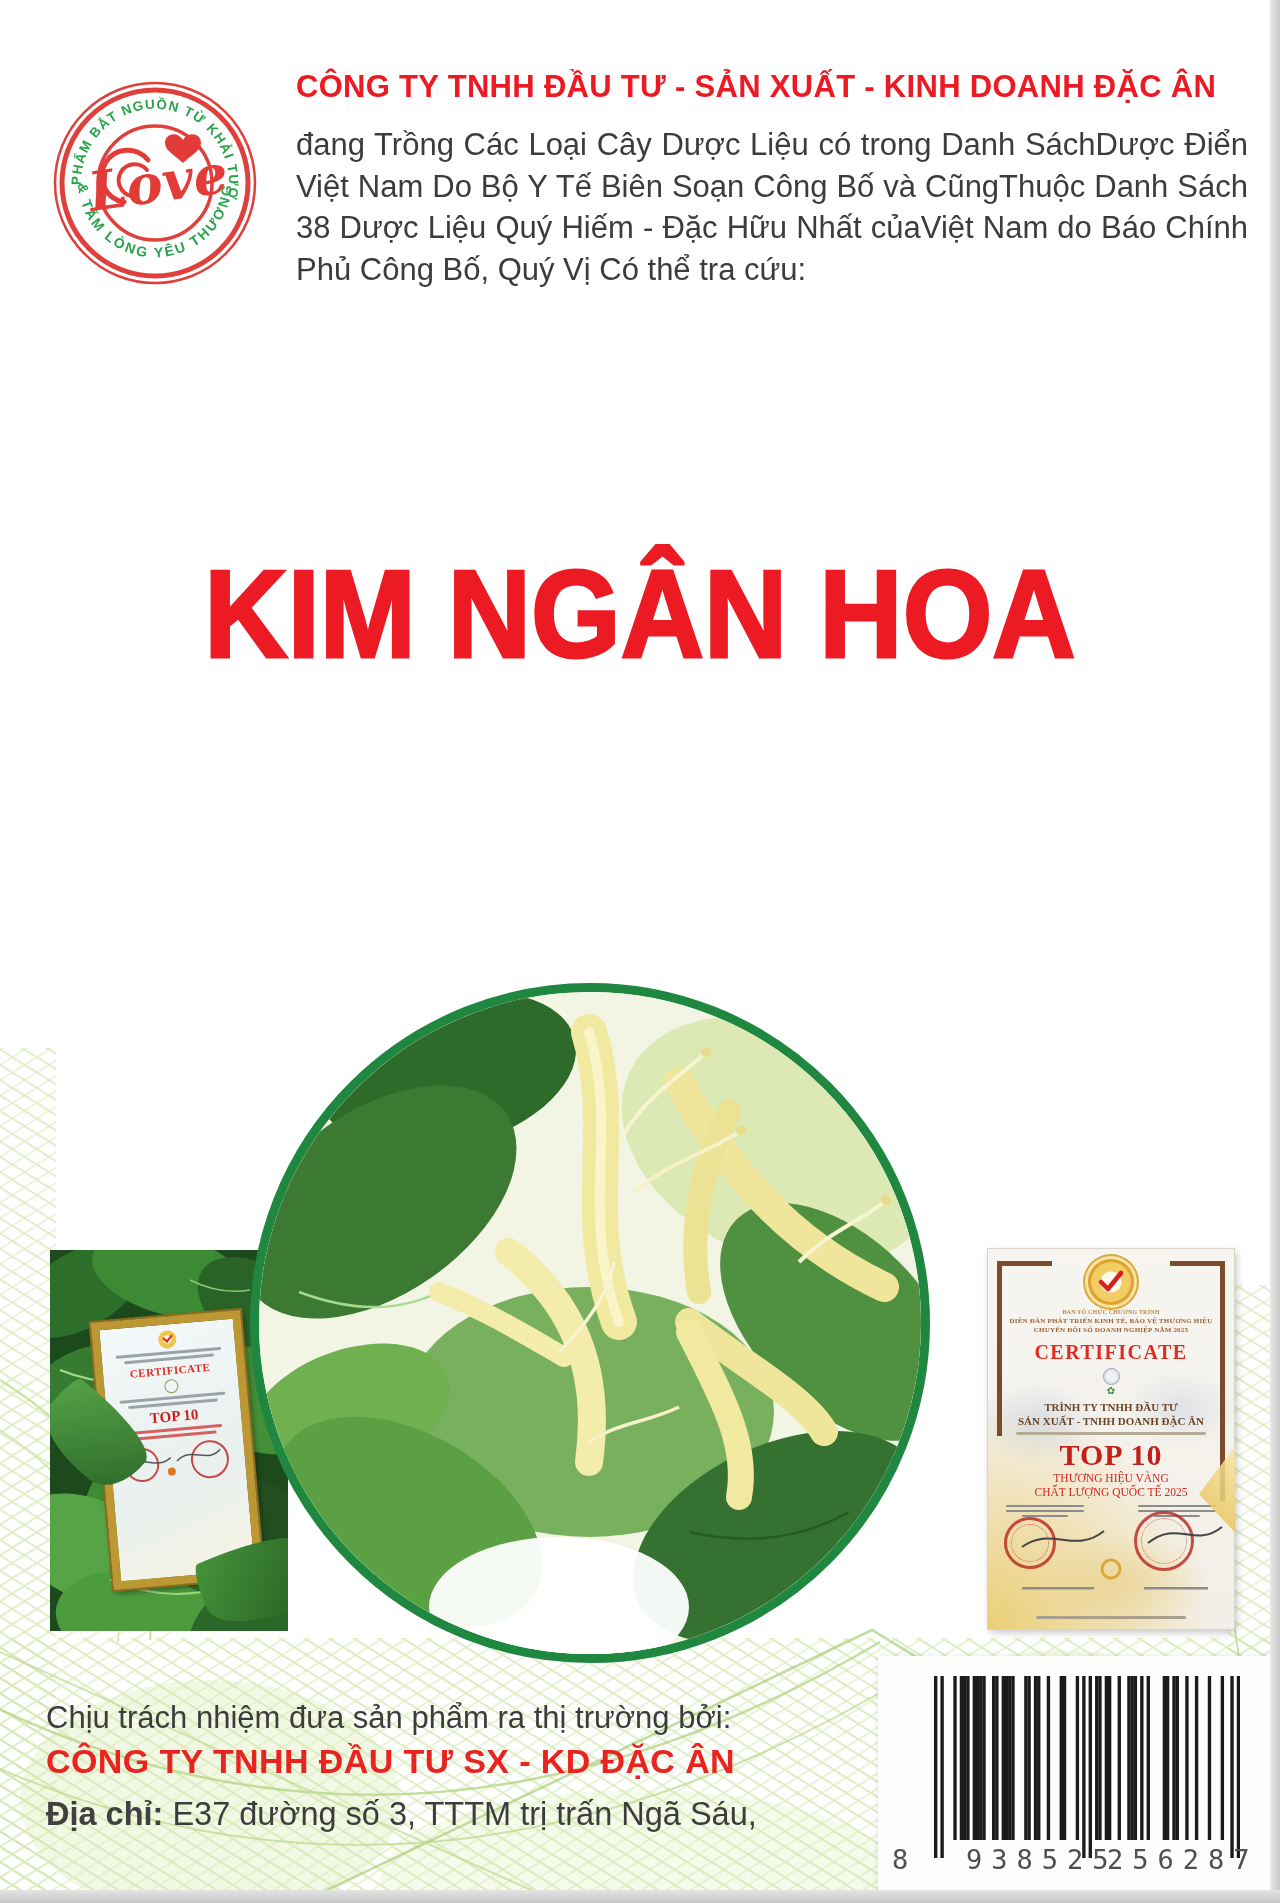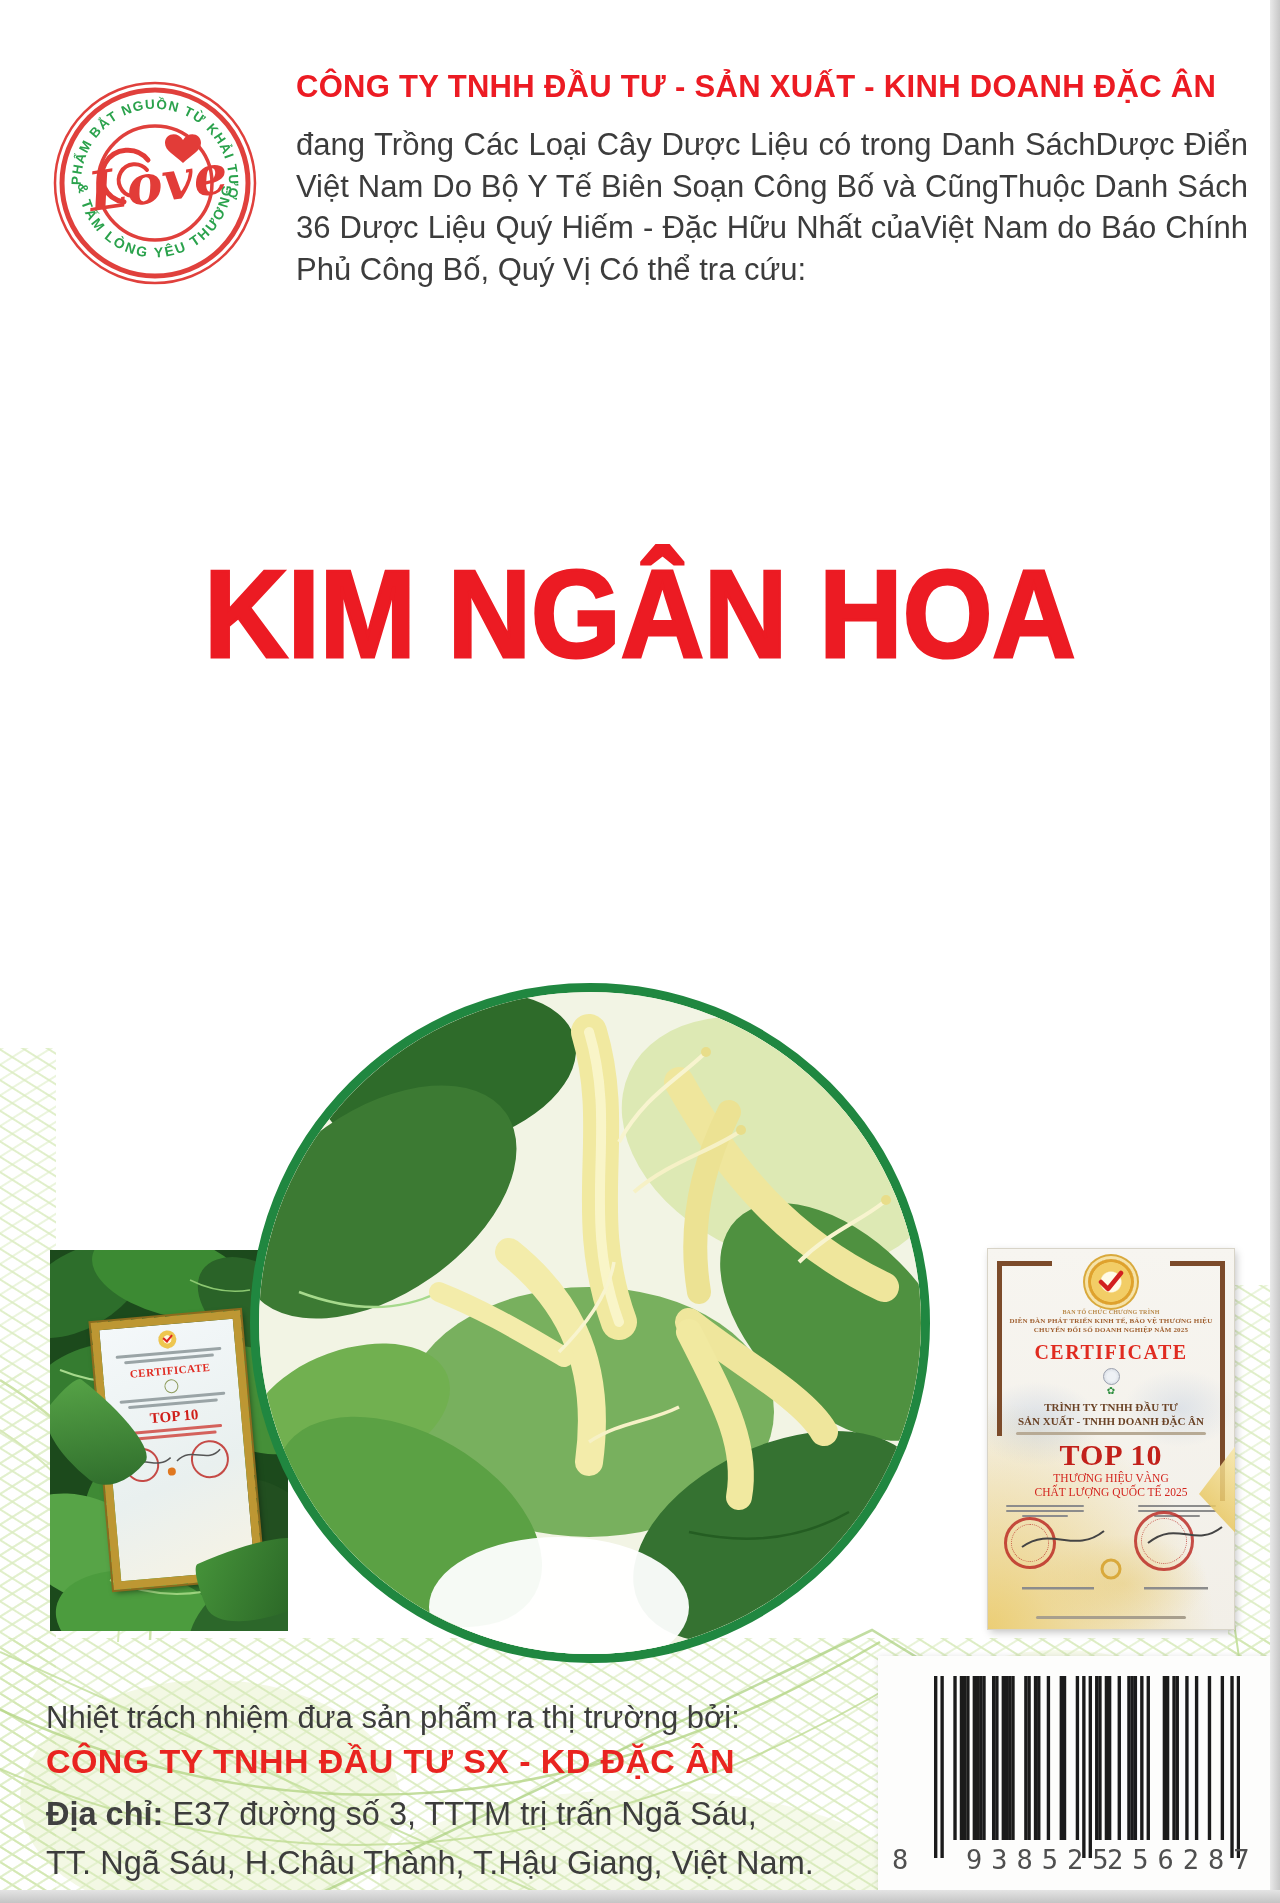--- a/index.html
+++ b/index.html
@@ -154,21 +154,21 @@
         <textPath href="#arcBottom" startOffset="50%" text-anchor="middle">&amp; TẤM LÒNG YÊU THƯƠNG</textPath>
       </text>
       <path d="M131 60 c-5 -9 -18 -7 -18 3 c0 8 10 12 18 20 c8 -8 18 -12 18 -20 c0 -10 -13 -12 -18 -3 z" fill="#e23c38"></path>
       <path d="M72 122 a26 26 0 1 1 24 -42" fill="none" stroke="#e23c38" stroke-width="5" stroke-linecap="round"></path>
       <path d="M80 116 a16 16 0 1 1 15 -26" fill="none" stroke="#e23c38" stroke-width="4" stroke-linecap="round"></path>
       <text x="106" y="122" font-size="54" font-style="italic" font-weight="bold" font-family="DejaVu Serif, serif" fill="#e23c38" text-anchor="middle" transform="rotate(-8 103 103)">Love</text>
     </svg>
   </div>
 
   <div class="abs company-title">CÔNG TY TNHH ĐẦU TƯ - SẢN XUẤT - KINH DOANH ĐẶC ÂN</div>
-  <div class="abs intro">đang Trồng Các Loại Cây Dược Liệu có trong Danh SáchDược Điển Việt Nam Do Bộ Y Tế Biên Soạn Công Bố và CũngThuộc Danh Sách 36 Dược Liệu Quý Hiếm - Đặc Hữu Nhất củaViệt Nam do Báo Chính Phủ Công Bố, Quý Vị Có thể tra cứu:</div>
+  <div class="abs intro">đang Trồng Các Loại Cây Dược Liệu có trong Danh SáchDược Điển Việt Nam Do Bộ Y Tế Biên Soạn Công Bố và CũngThuộc Danh Sách 38 Dược Liệu Quý Hiếm - Đặc Hữu Nhất củaViệt Nam do Báo Chính Phủ Công Bố, Quý Vị Có thể tra cứu:</div>
 
   <div class="abs main-title">KIM NGÂN HOA</div>
 
 
   <div class="abs flower-circle">
     <svg width="662" height="662" viewBox="0 0 662 662">
       <rect width="662" height="662" fill="#f2f4e4"></rect>
       <ellipse cx="190" cy="80" rx="130" ry="75" fill="#2e6b2a" transform="rotate(-15 190 80)"></ellipse>
       <ellipse cx="120" cy="210" rx="155" ry="92" fill="#3c7a33" transform="rotate(-35 120 210)"></ellipse>
       <ellipse cx="520" cy="150" rx="165" ry="115" fill="#dde9b4" transform="rotate(25 520 150)"></ellipse>
@@ -286,24 +286,23 @@
       <path d="M34 48 C 64 26 86 56 116 32" stroke="#444" stroke-width="2" fill="none"></path>
       <path d="M160 44 C 190 20 206 50 234 28" stroke="#444" stroke-width="2" fill="none"></path>
       <circle cx="123" cy="70" r="9" fill="none" stroke="#d9a93c" stroke-width="3"></circle>
       <rect x="34" y="88" width="72" height="2.5" fill="#8c8c8c"></rect>
       <rect x="156" y="88" width="64" height="2.5" fill="#8c8c8c"></rect>
     </svg>
     <div class="rc-gold"></div>
     <div class="rc-botline"></div>
   </div>
 
-  <div class="abs f-line1">Nhiệt trách nhiệm đưa sản phẩm ra thị trường bởi:</div>
+  <div class="abs f-line1">Chịu trách nhiệm đưa sản phẩm ra thị trường bởi:</div>
   <div class="abs f-line2">CÔNG TY TNHH ĐẦU TƯ SX - KD ĐẶC ÂN</div>
   <div class="abs f-line3"><b>Địa chỉ:</b><span> E37 đường số 3, TTTM trị trấn Ngã Sáu,</span></div>
-  <div class="abs f-line4">TT. Ngã Sáu, H.Châu Thành, T.Hậu Giang, Việt Nam.</div>
 
   <div class="abs barcode-panel">
     <div class="bars" id="barcode-bars"><svg width="306" height="190" xmlns="http://www.w3.org/2000/svg">
           <rect x="0.00" y="0" width="3.37" height="182" fill="#1b1b1b"></rect>
           <rect x="6.44" y="0" width="3.37" height="182" fill="#1b1b1b"></rect>
           <rect x="19.33" y="0" width="3.37" height="164" fill="#1b1b1b"></rect>
           <rect x="25.77" y="0" width="3.37" height="164" fill="#1b1b1b"></rect>
           <rect x="28.99" y="0" width="3.37" height="164" fill="#1b1b1b"></rect>
           <rect x="32.21" y="0" width="3.37" height="164" fill="#1b1b1b"></rect>
           <rect x="38.65" y="0" width="3.37" height="164" fill="#1b1b1b"></rect>

